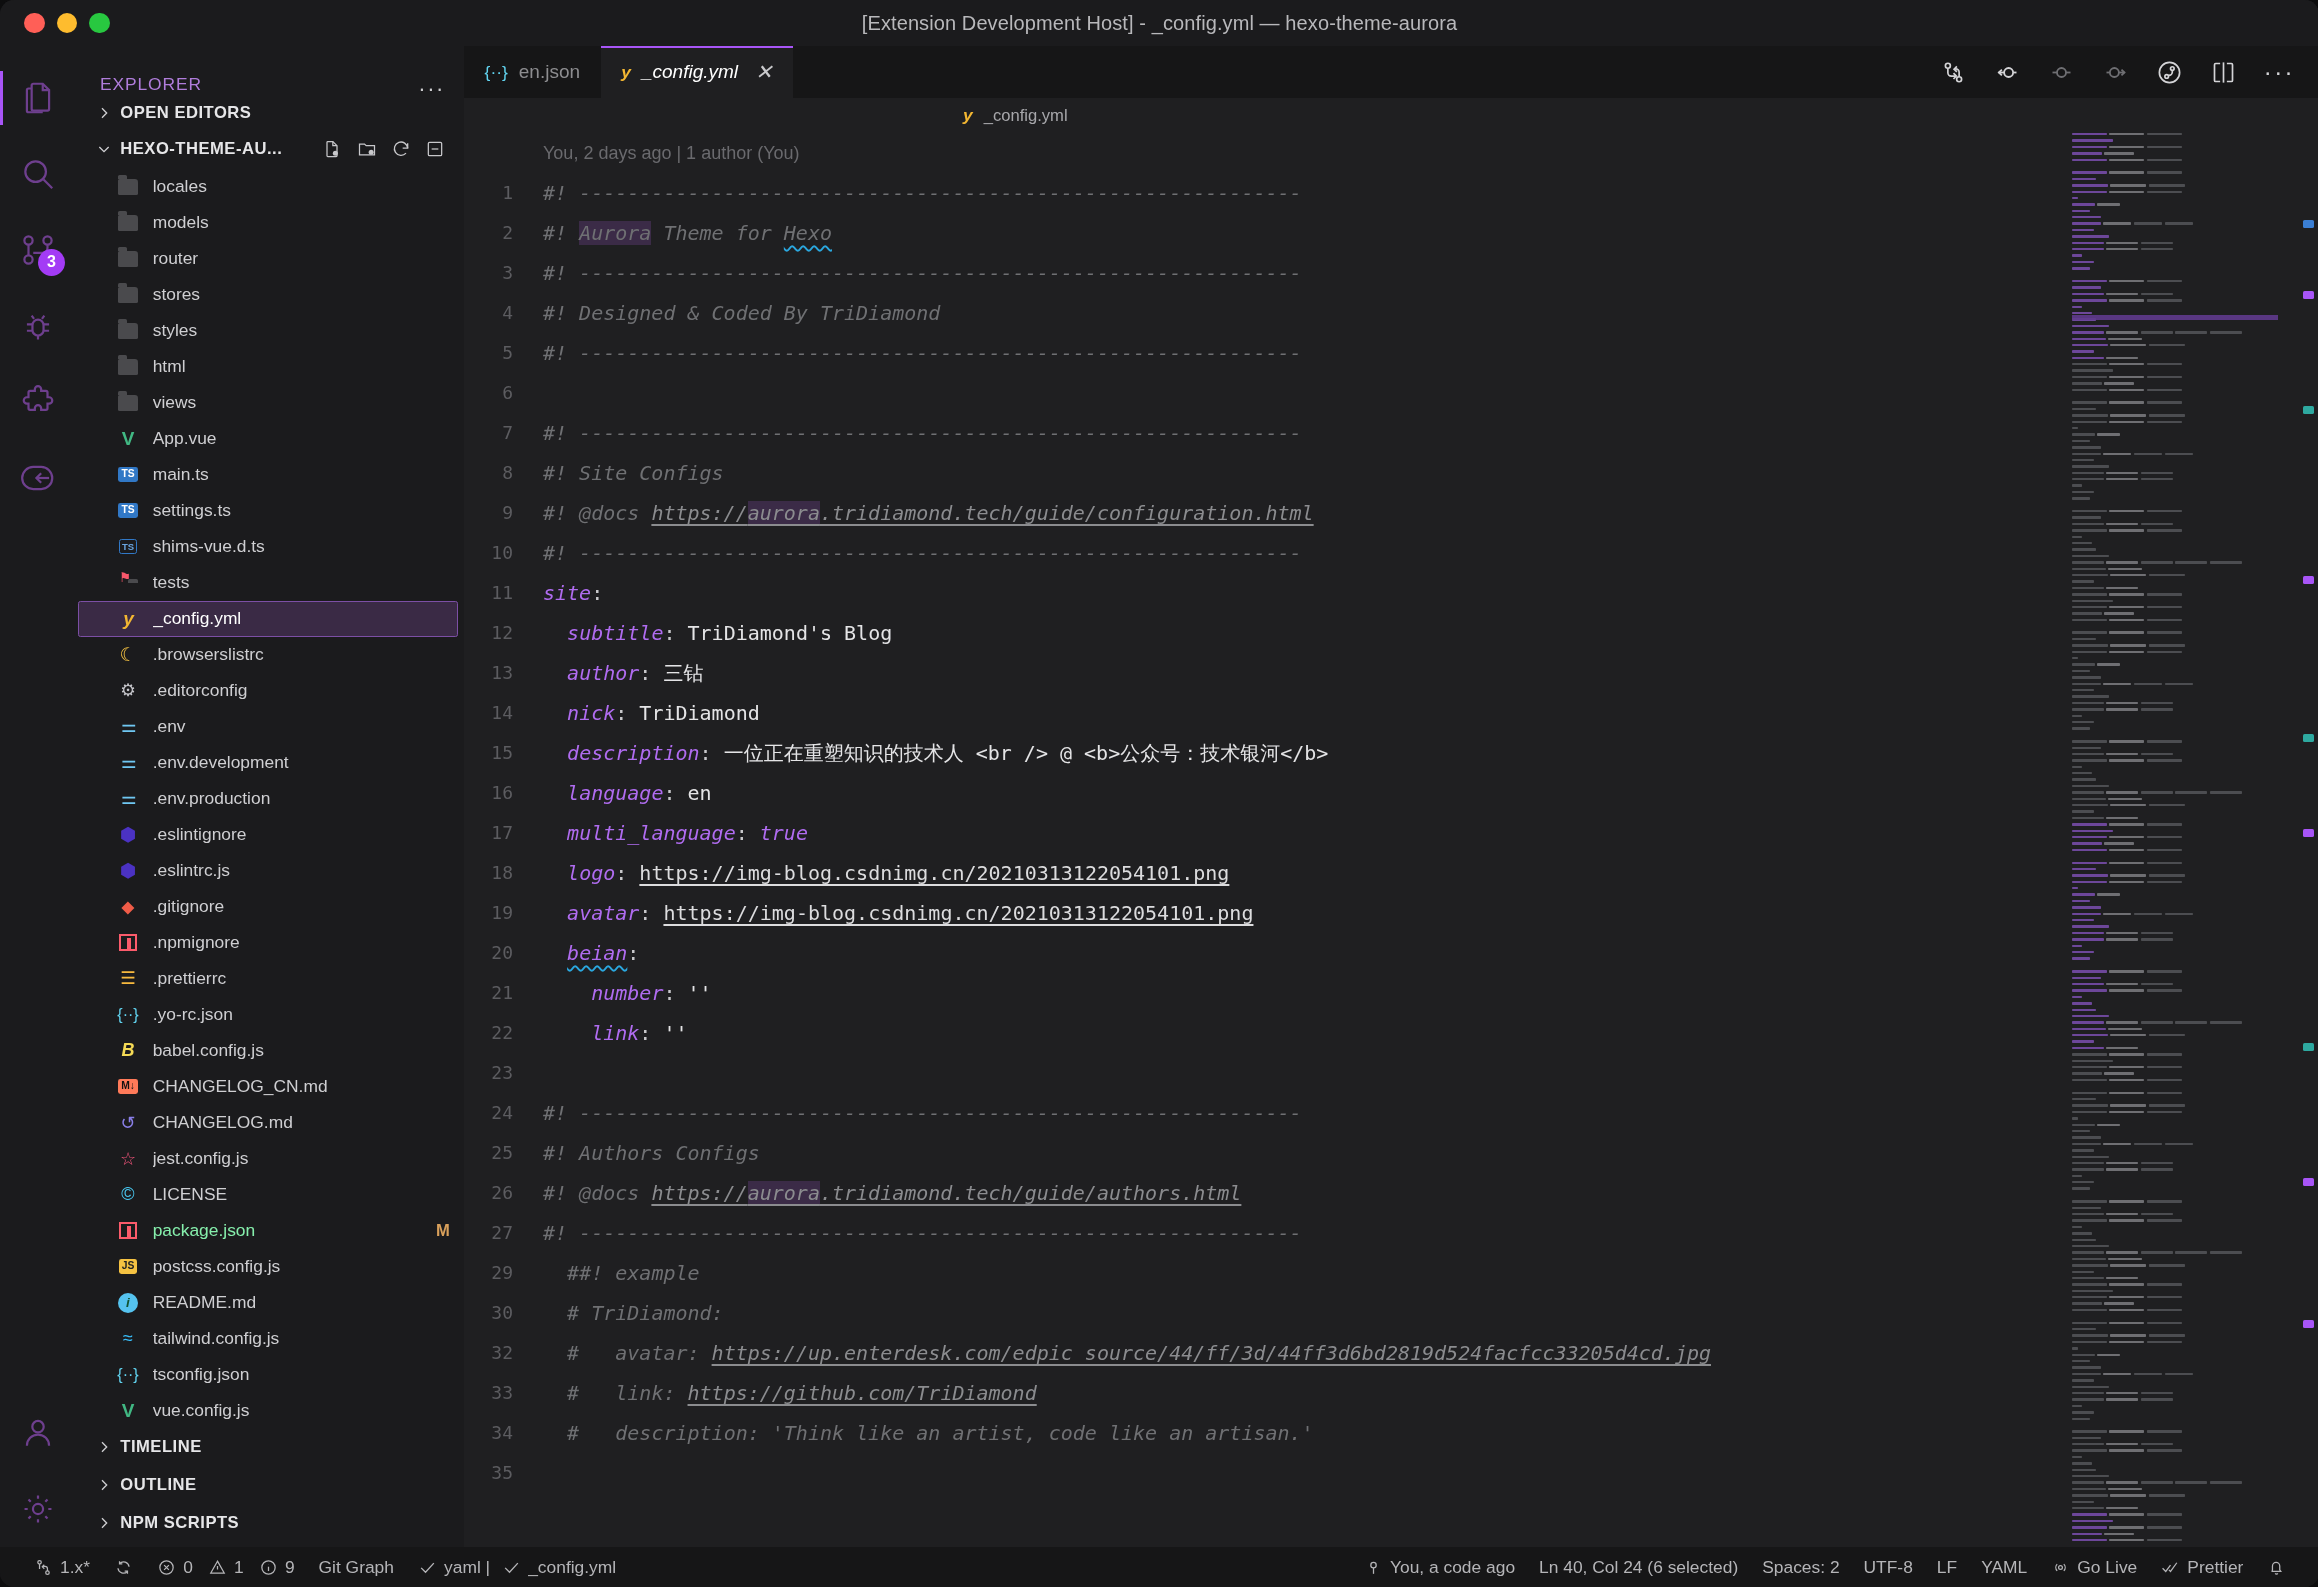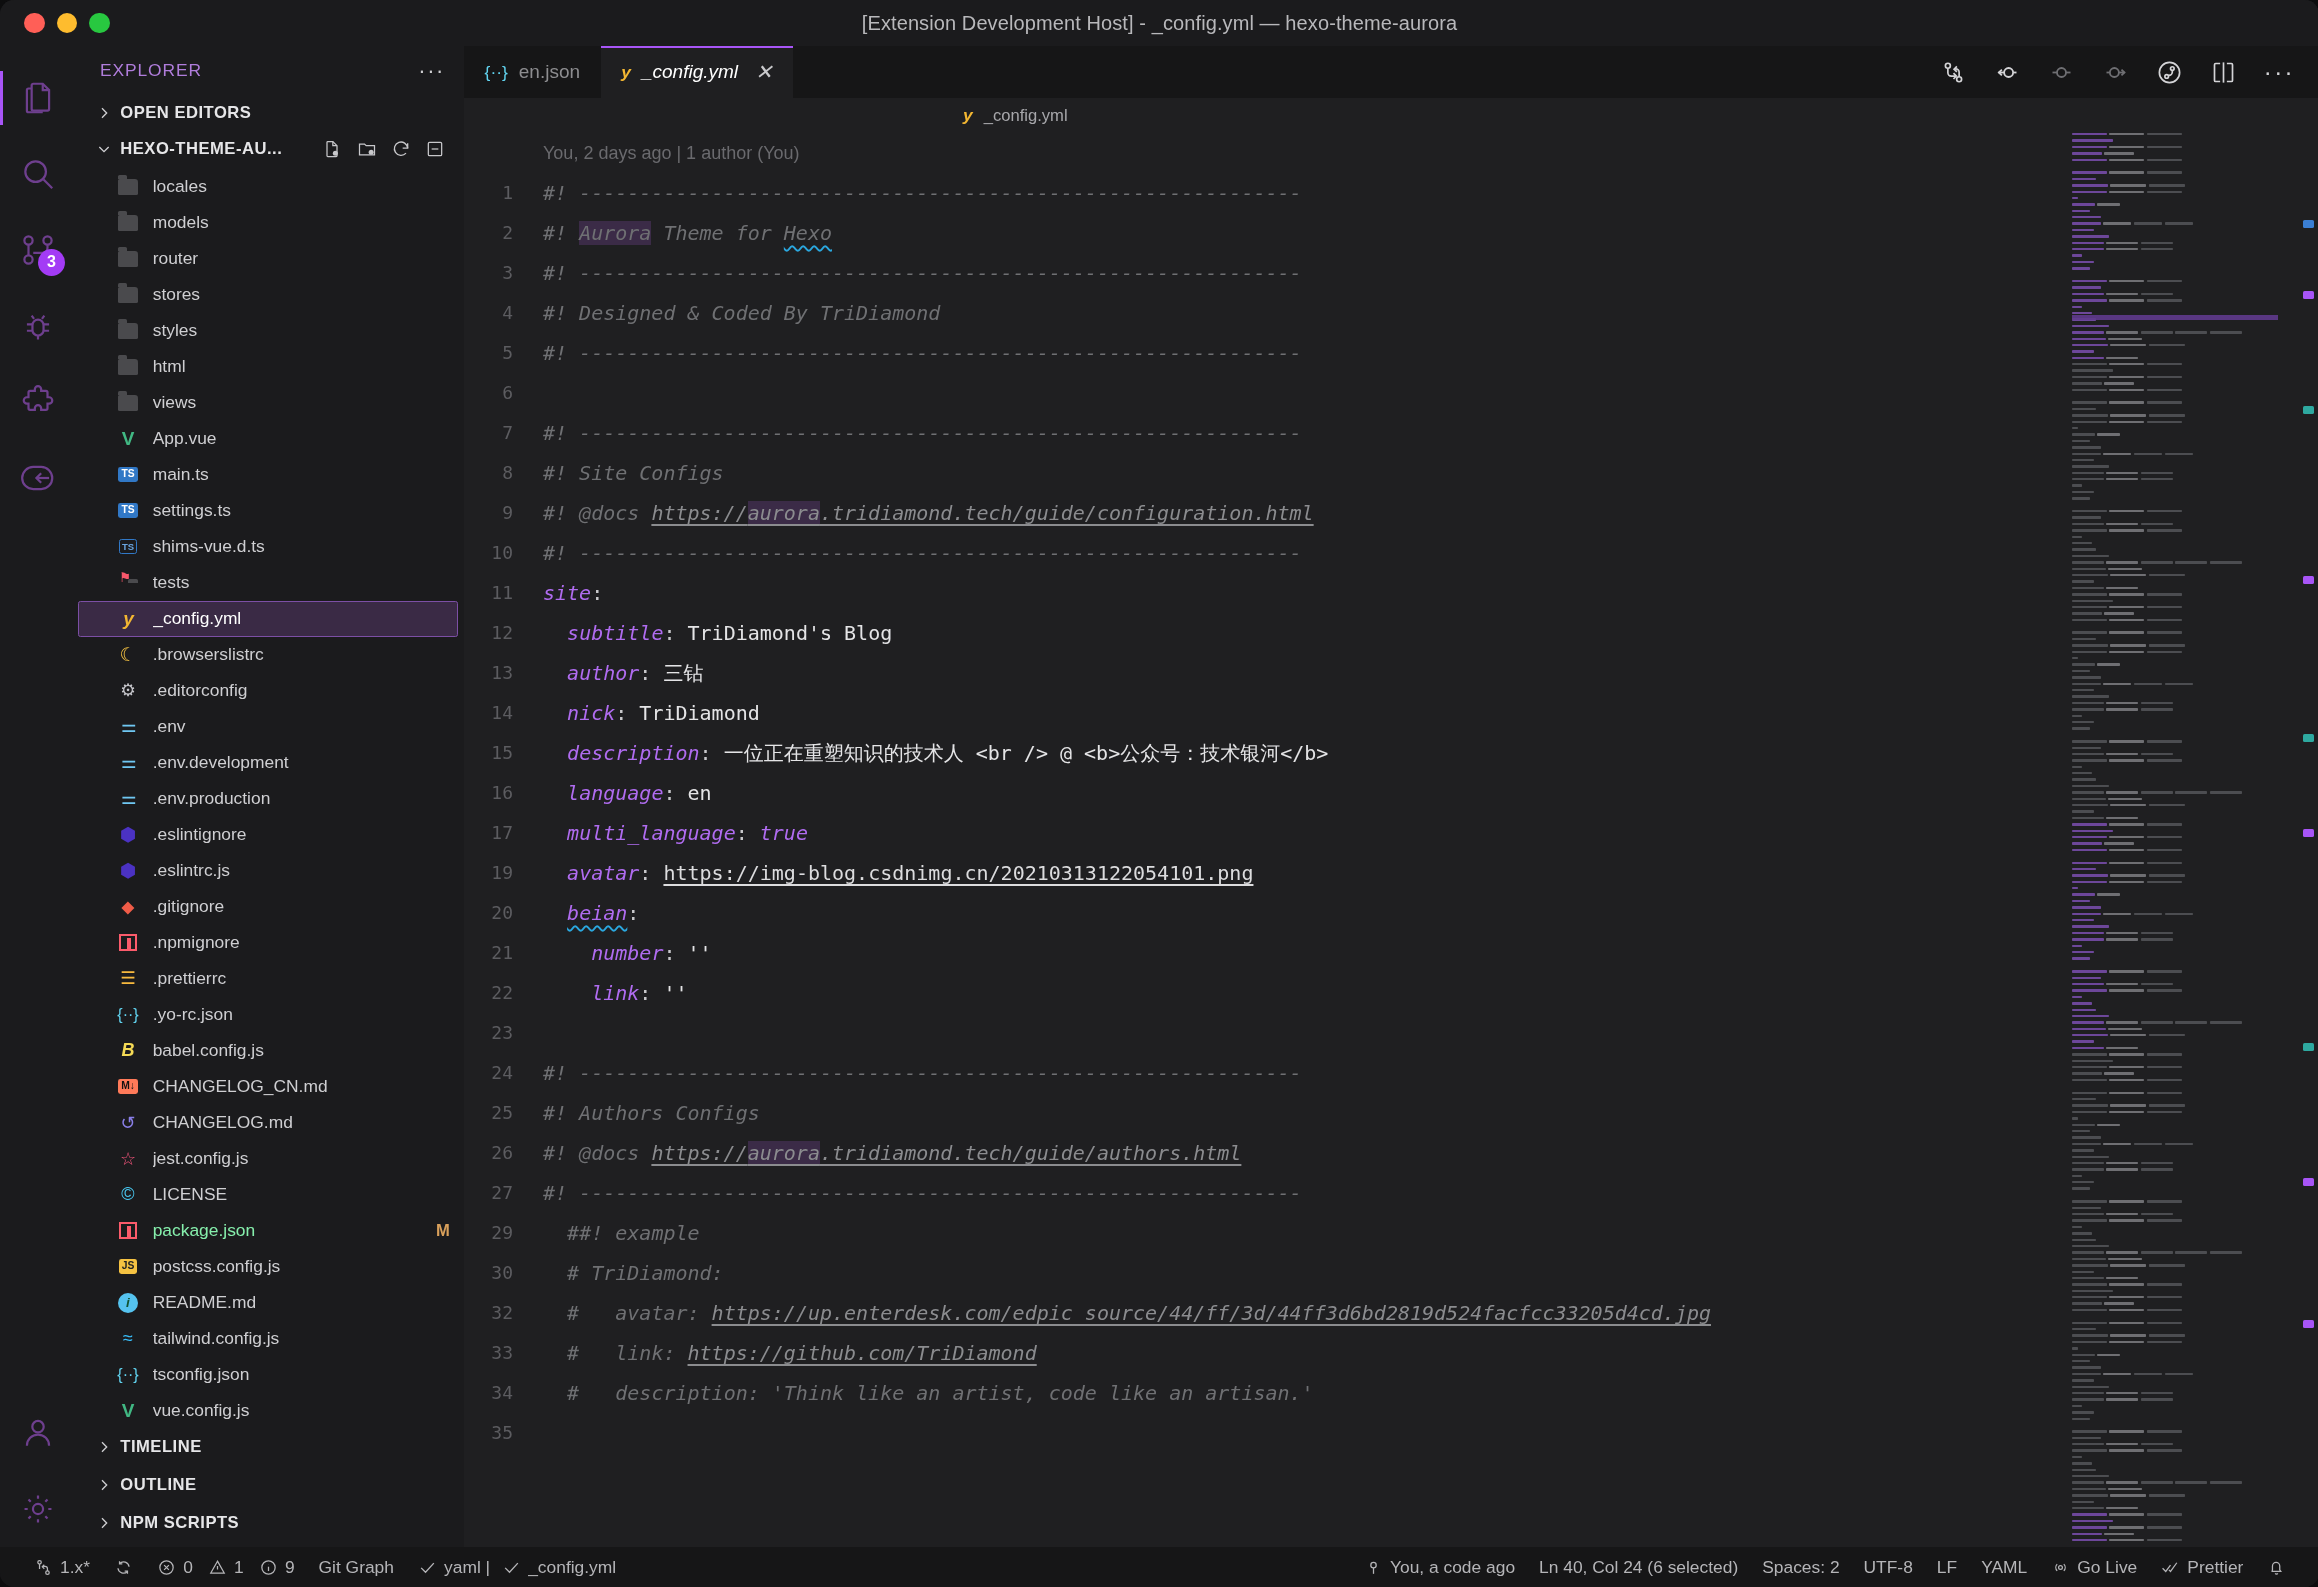--- a/index.html
+++ b/index.html
@@ -85,21 +85,21 @@
   
   .sidebar {
     width: 388px; flex: 0 0 388px;
     background: #1b1b1d;
     display: flex; flex-direction: column;
     min-height: 0;
     position: relative;
   }
   .sidebar-header {
     height: 49px;
-    display: flex; align-items: center;
+    display: flex; align-items: flex-end;
     padding: 0 19px 0 24px;
     color: #b07ddb;
     font-size: 17.4px;
     letter-spacing: 0.9px;
   }
   .sidebar-header .label { flex: 1; }
   .sidebar-header .dots { color: #cfcfd2; font-size: 22px; letter-spacing: 1.6px; line-height: 0.6; }
 
   .section-row {
     height: 36px;
@@ -750,20 +750,21 @@
               <div class="cl"><span class="lineno">8</span><span class="codetext"><span class="cmt">#! Site Configs</span></span></div>
               <div class="cl"><span class="lineno">9</span><span class="codetext"><span class="cmt">#! @docs <span class="link">https://<span class="hl">aurora</span>.tridiamond.tech/guide/configuration.html</span></span></span></div>
               <div class="cl"><span class="lineno">10</span><span class="codetext"><span class="cmt">#! ------------------------------------------------------------</span></span></div>
               <div class="cl"><span class="lineno">11</span><span class="codetext"><span class="key">site</span><span class="punct">:</span></span></div>
               <div class="cl"><span class="lineno">12</span><span class="codetext">  <span class="key">subtitle</span><span class="punct">:</span> <span class="val">TriDiamond's Blog</span></span></div>
               <div class="cl"><span class="lineno">13</span><span class="codetext">  <span class="key">author</span><span class="punct">:</span> <span class="val">三钻</span></span></div>
               <div class="cl"><span class="lineno">14</span><span class="codetext">  <span class="key">nick</span><span class="punct">:</span> <span class="val">TriDiamond</span></span></div>
               <div class="cl"><span class="lineno">15</span><span class="codetext">  <span class="key">description</span><span class="punct">:</span> <span class="val">一位正在重塑知识的技术人 &lt;br /&gt; @ &lt;b&gt;公众号：技术银河&lt;/b&gt;</span></span></div>
               <div class="cl"><span class="lineno">16</span><span class="codetext">  <span class="key">language</span><span class="punct">:</span> <span class="val">en</span></span></div>
               <div class="cl"><span class="lineno">17</span><span class="codetext">  <span class="key">multi_language</span><span class="punct">:</span> <span class="bool">true</span></span></div>
+              <div class="cl"><span class="lineno">18</span><span class="codetext">  <span class="key">logo</span><span class="punct">:</span> <span class="link">https://img-blog.csdnimg.cn/20210313122054101.png</span></span></div>
               <div class="cl"><span class="lineno">19</span><span class="codetext">  <span class="key">avatar</span><span class="punct">:</span> <span class="link">https://img-blog.csdnimg.cn/20210313122054101.png</span></span></div>
               <div class="cl"><span class="lineno">20</span><span class="codetext">  <span class="key squig">beian</span><span class="punct">:</span></span></div>
               <div class="cl"><span class="lineno">21</span><span class="codetext">    <span class="key">number</span><span class="punct">:</span> <span class="val">''</span></span></div>
               <div class="cl"><span class="lineno">22</span><span class="codetext">    <span class="key">link</span><span class="punct">:</span> <span class="val">''</span></span></div>
               <div class="cl"><span class="lineno">23</span><span class="codetext"></span></div>
               <div class="cl"><span class="lineno">24</span><span class="codetext"><span class="cmt">#! ------------------------------------------------------------</span></span></div>
               <div class="cl"><span class="lineno">25</span><span class="codetext"><span class="cmt">#! Authors Configs</span></span></div>
               <div class="cl"><span class="lineno">26</span><span class="codetext"><span class="cmt">#! @docs <span class="link">https://<span class="hl">aurora</span>.tridiamond.tech/guide/authors.html</span></span></span></div>
               <div class="cl"><span class="lineno">27</span><span class="codetext"><span class="cmt">#! ------------------------------------------------------------</span></span></div>
               <div class="cl"><span class="lineno">29</span><span class="codetext">  <span class="cmt">##! example</span></span></div>

